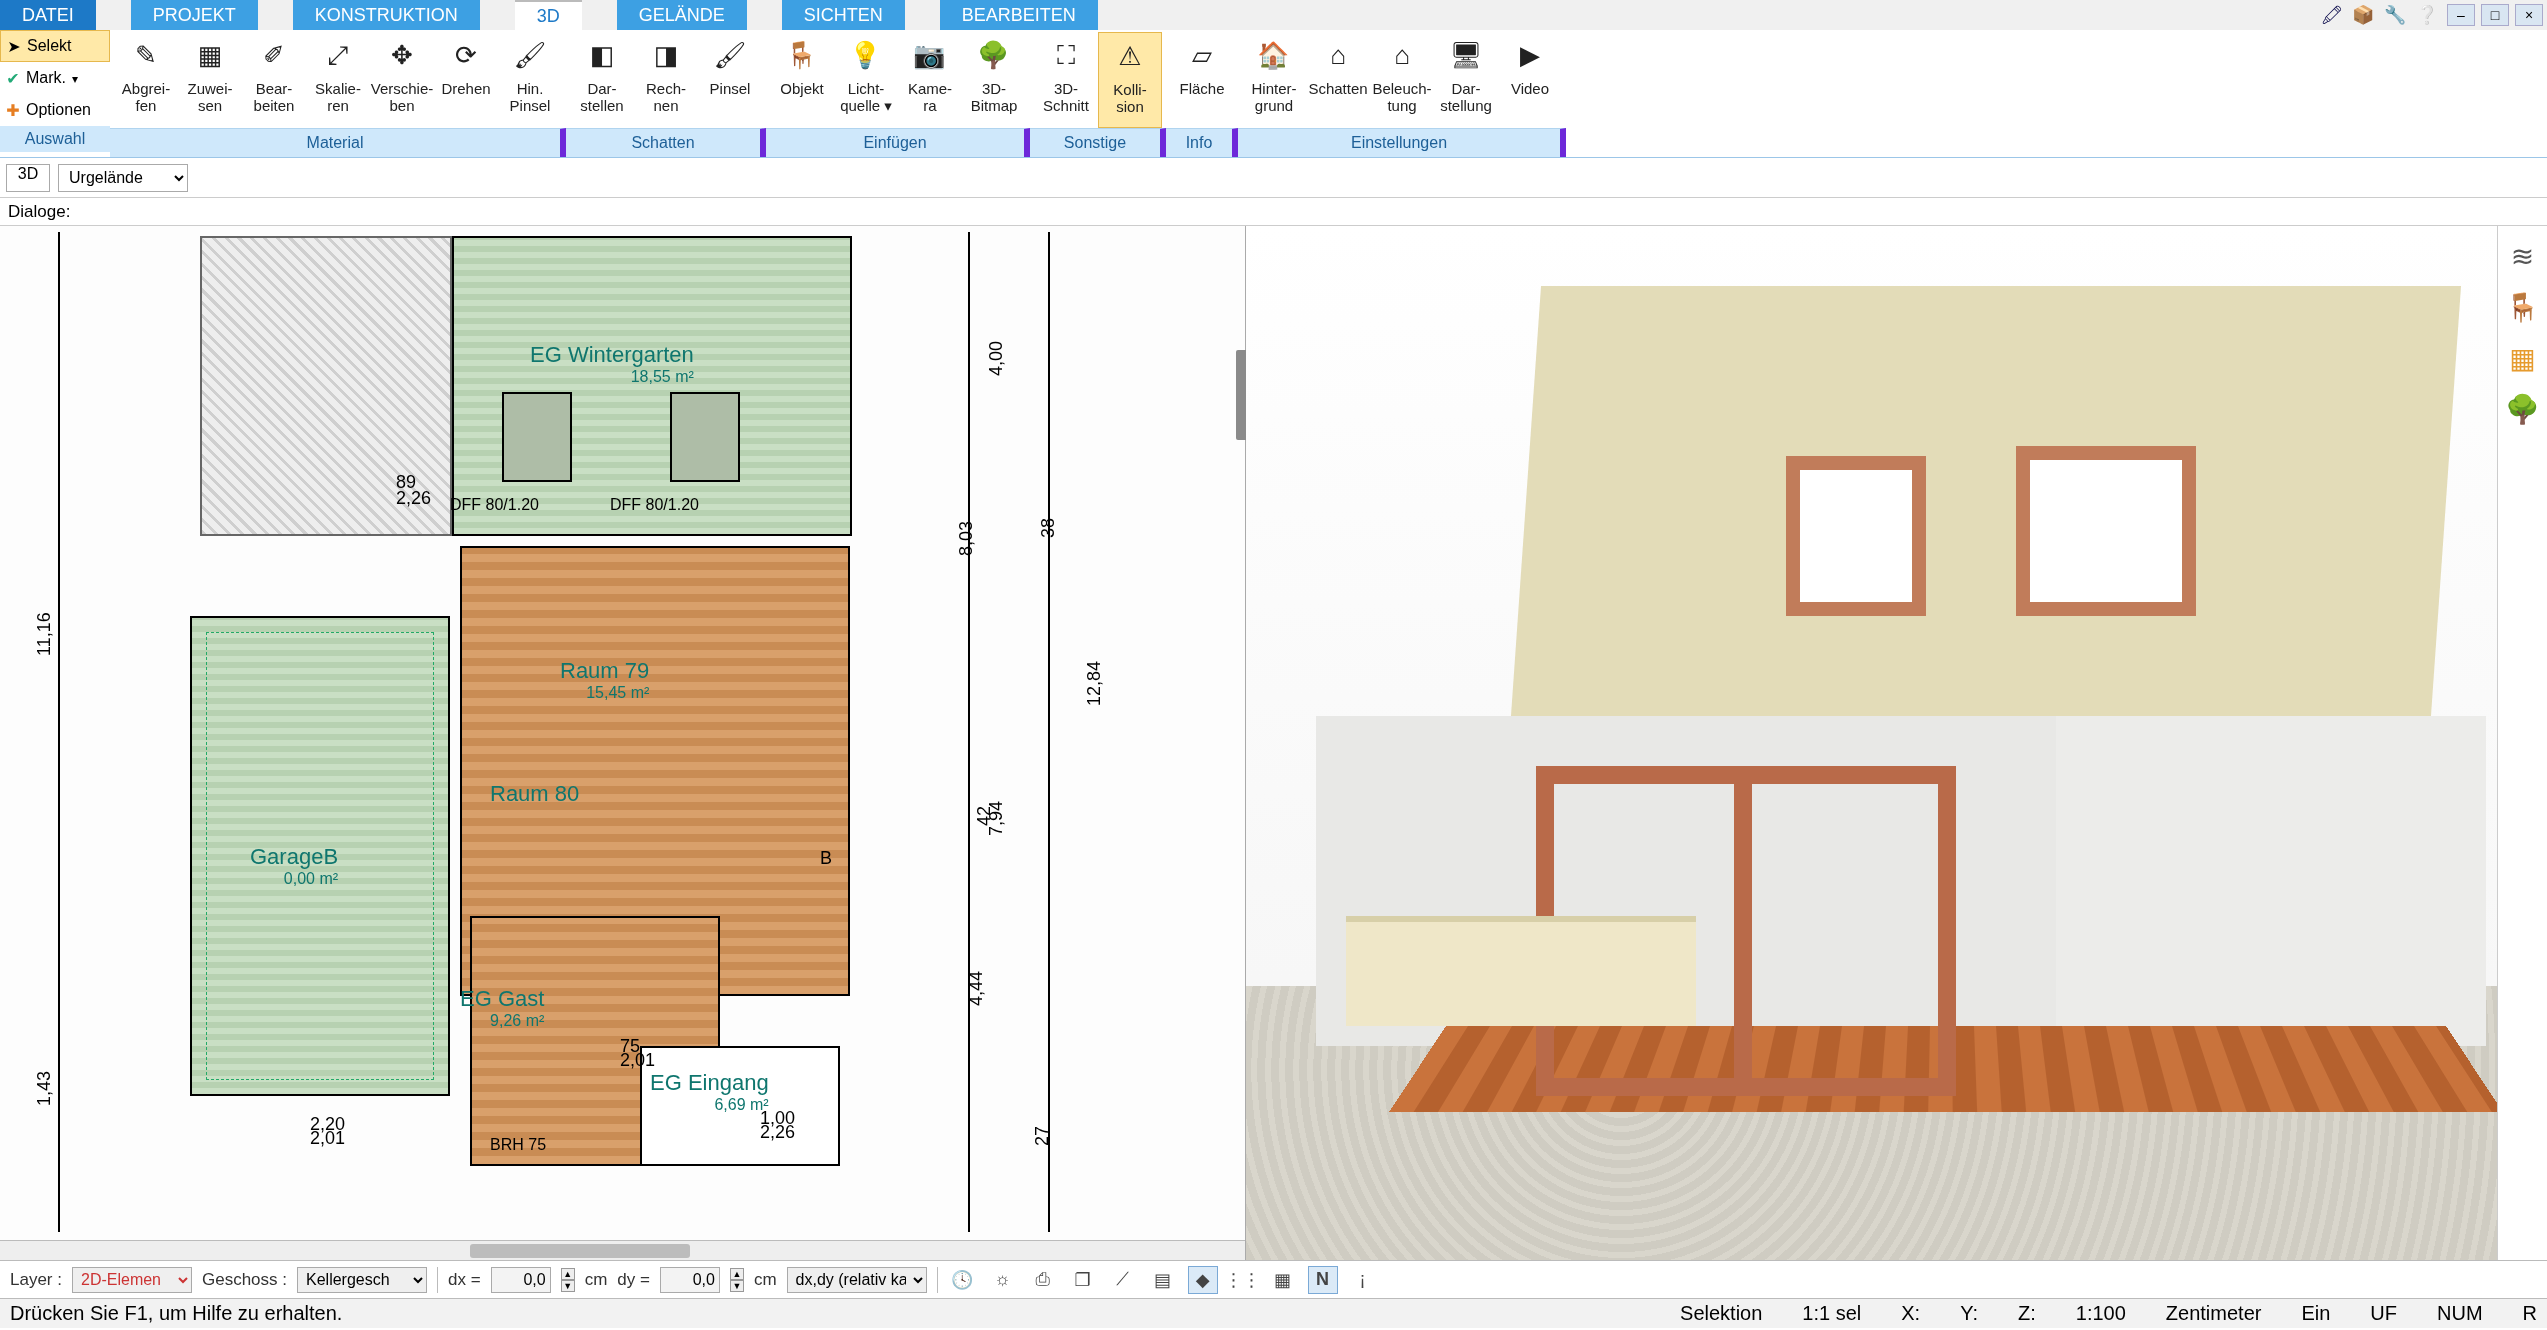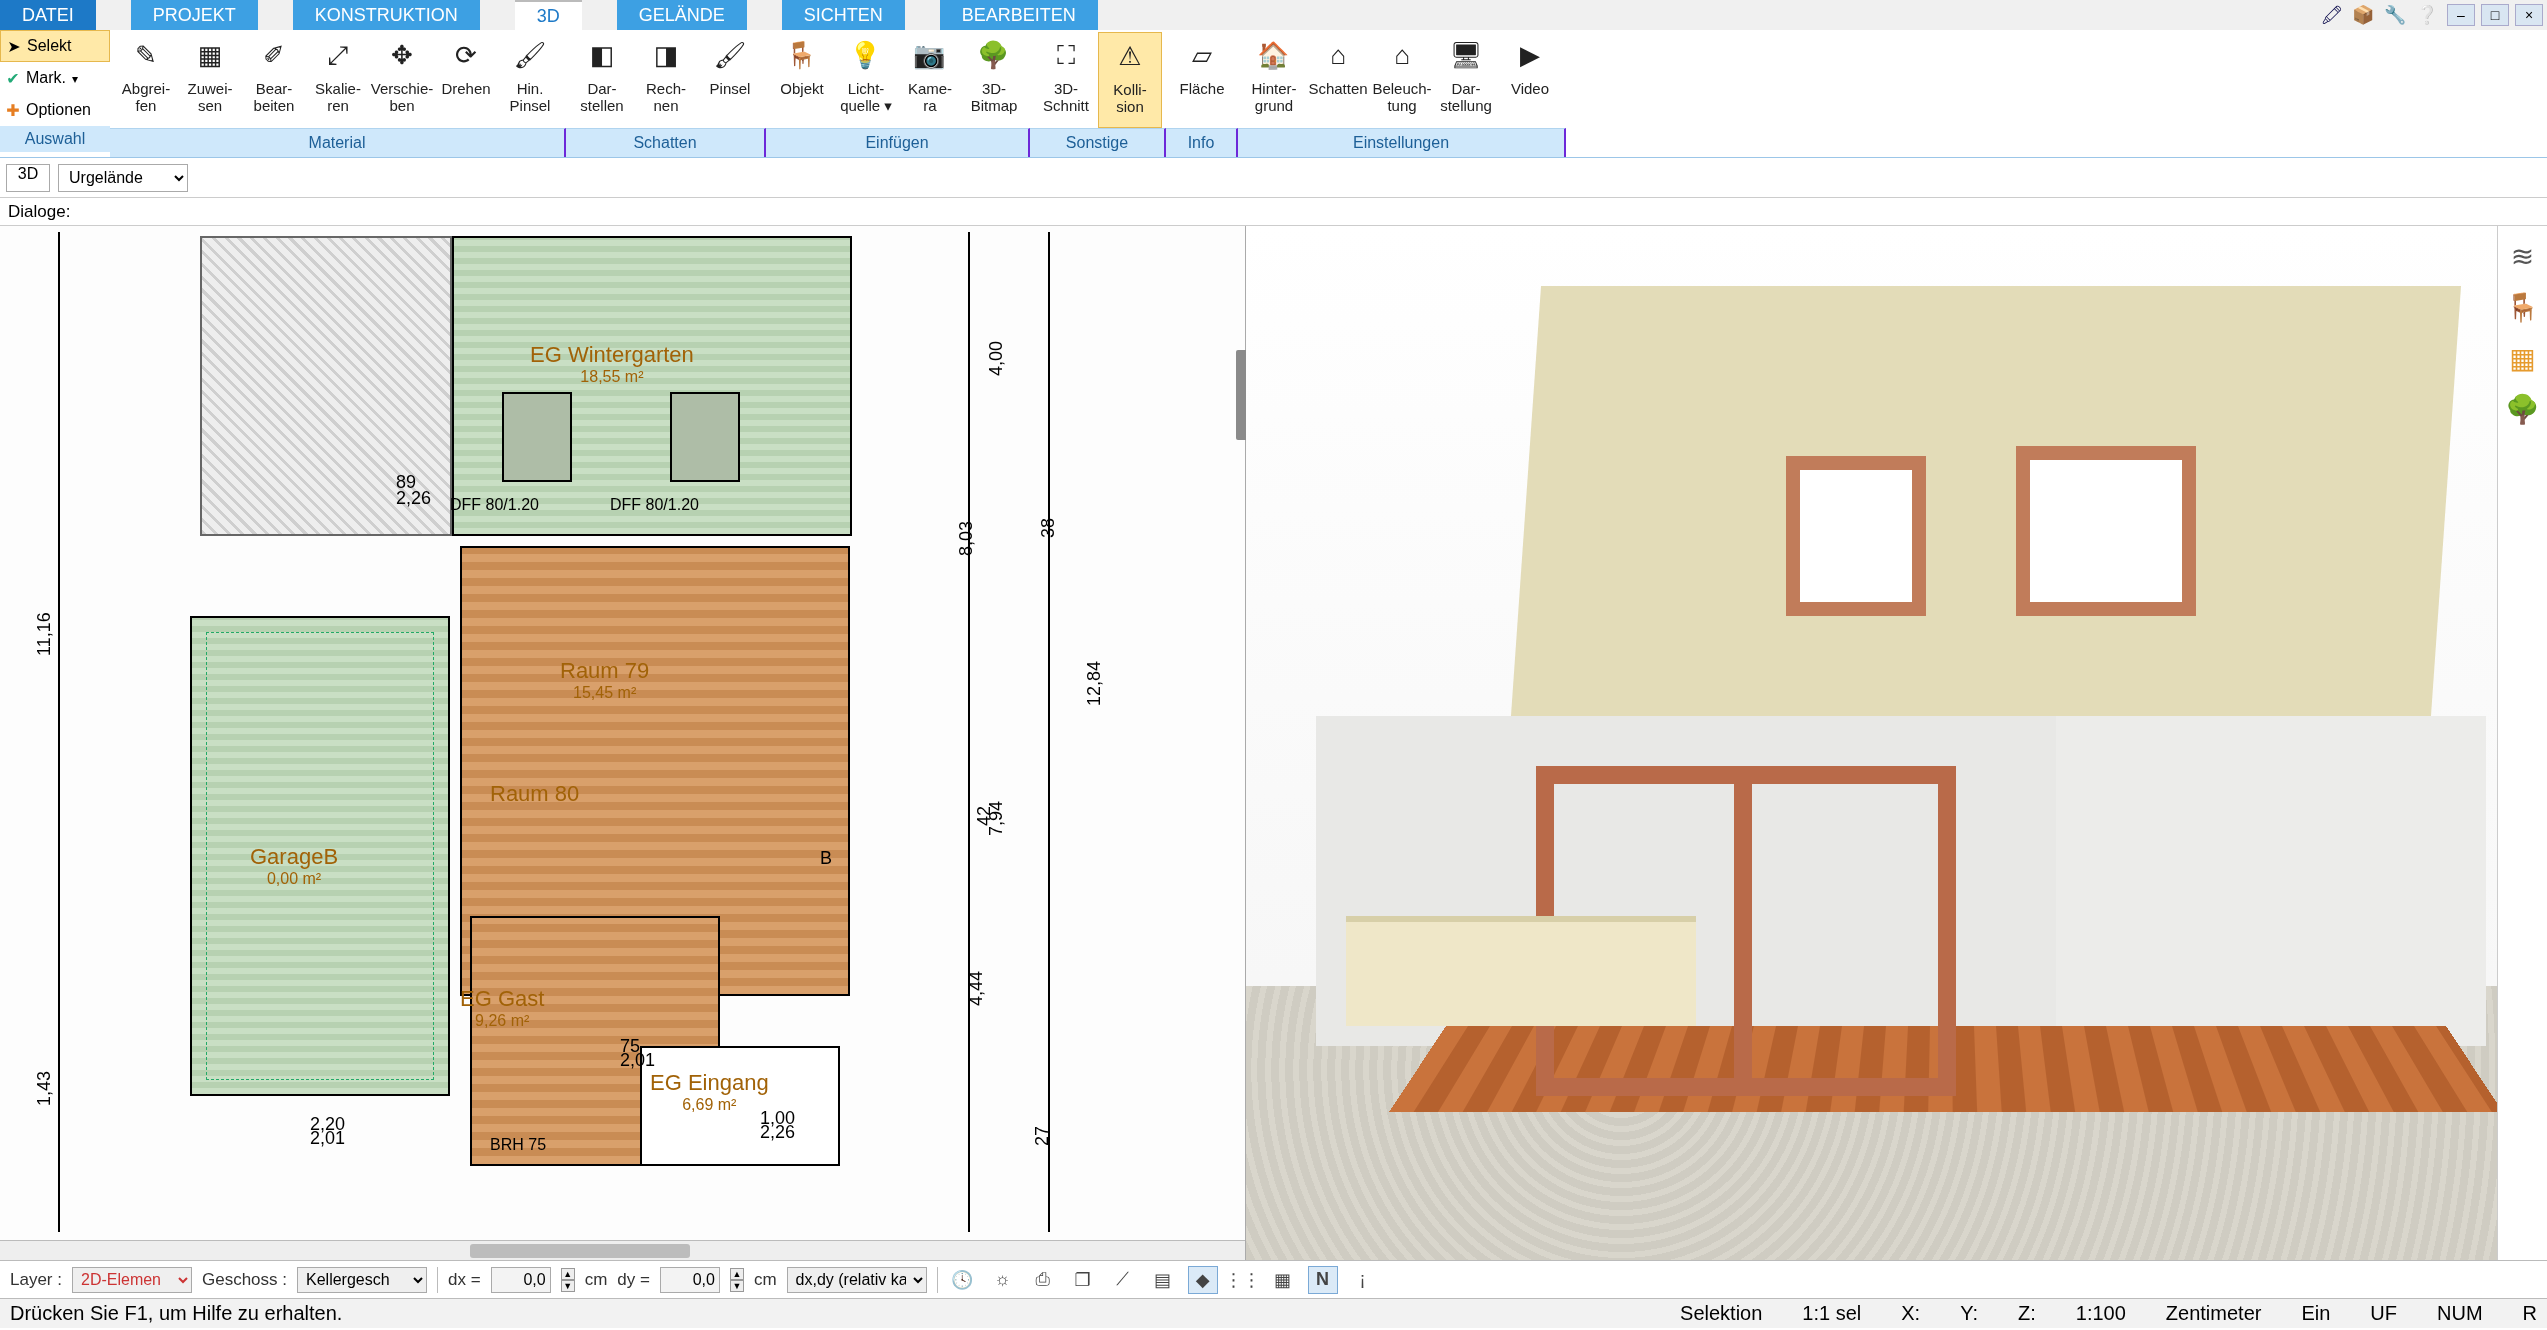--- a/index.html
+++ b/index.html
@@ -13,21 +13,21 @@
 #titlebar-icons .ticon { width: 26px; height: 26px; display: flex; align-items: center; justify-content: center; font-size: 18px; color: #004; }
 #titlebar-icons .winbtn { width: 28px; height: 22px; background: #d9e6f2; border: 1px solid #aac; font-size: 14px; display: flex; align-items: center; justify-content: center; }
 
 
 #ribbon { display: flex; height: 128px; background: #fff; border-bottom: 1px solid #9cc6e8; }
 .ribbon-group { display: flex; flex-direction: column; }
 .ribbon-buttons { flex: 1; display: flex; align-items: flex-start; padding: 2px 4px 0 4px; gap: 0; }
 .rbtn { display: flex; flex-direction: column; align-items: center; justify-content: flex-start; width: 64px; height: 96px; font-size: 15px; color: #222; text-align: center; line-height: 1.15; padding-top: 4px; cursor: pointer; }
 .rbtn .ricon { width: 40px; height: 40px; margin-bottom: 4px; display: flex; align-items: center; justify-content: center; font-size: 26px; }
 .rbtn.active { background: #ffe9a8; border: 1px solid #e6b84d; }
-.ribbon-label { height: 39px; background: #cfe8fb; color: #1d5f97; font-size: 16px; display: flex; align-items: center; justify-content: center; border-top: 1px solid #b0d4ef; border-right: 2px solid #6d28d9; }
+.ribbon-label { height: 39px; background: #cfe8fb; color: #1d5f97; font-size: 16px; display: flex; align-items: center; justify-content: center; border-top: 1px solid #b0d4ef; border-right: 6px solid #6d28d9; }
 
 
 #quick-panel { width: 110px; display: flex; flex-direction: column; }
 #quick-panel .row { display: flex; align-items: center; height: 32px; font-size: 16px; padding-left: 4px; gap: 4px; }
 #quick-panel .row .qicon { width: 18px; text-align: center; }
 #quick-panel .qlabel { height: 26px; background: #cfe8fb; color: #1d5f97; font-size: 16px; display: flex; align-items: center; justify-content: center; }
 
 
 #subbar { height: 40px; display: flex; align-items: center; gap: 8px; padding-left: 6px; border-bottom: 1px solid #ccc; font-size: 17px; }
 #subbar select, #subbar .sel { height: 28px; font-size: 16px; border: 1px solid #aaa; background: #fff; padding: 0 6px; }
@@ -35,21 +35,21 @@
 
 
 #workspace { display: flex; height: 1034px; }
 #view2d { width: 1246px; position: relative; background: #fdfdfd; border-right: 1px solid #aaa; overflow: hidden; }
 #view3d { flex: 1; position: relative; background: linear-gradient(#fff, #f4f4f4); overflow: hidden; }
 #side-palette { width: 50px; background: #fff; border-left: 1px solid #ccc; display: flex; flex-direction: column; align-items: center; gap: 18px; padding-top: 14px; }
 #side-palette .picon { font-size: 28px; color: #555; cursor: pointer; }
 
 
 .dim-text { position: absolute; font-size: 18px; color: #000; }
-.room-label { position: absolute; font-size: 22px; color: #a16207; text-align: center; }
+.room-label { position: absolute; font-size: 22px; color: #0f766e; text-align: right; }
 .room-area { font-size: 16px; }
 .plan-rect { position: absolute; border: 2px solid #000; }
 
 
 .mock3d { position: absolute; }
 
 
 #bottombar { height: 38px; display: flex; align-items: center; gap: 10px; padding: 0 10px; border-top: 1px solid #bbb; font-size: 17px; }
 #bottombar .lbl { color: #333; }
 #bottombar select, #bottombar input { height: 26px; font-size: 16px; border: 1px solid #aaa; padding: 0 4px; }

